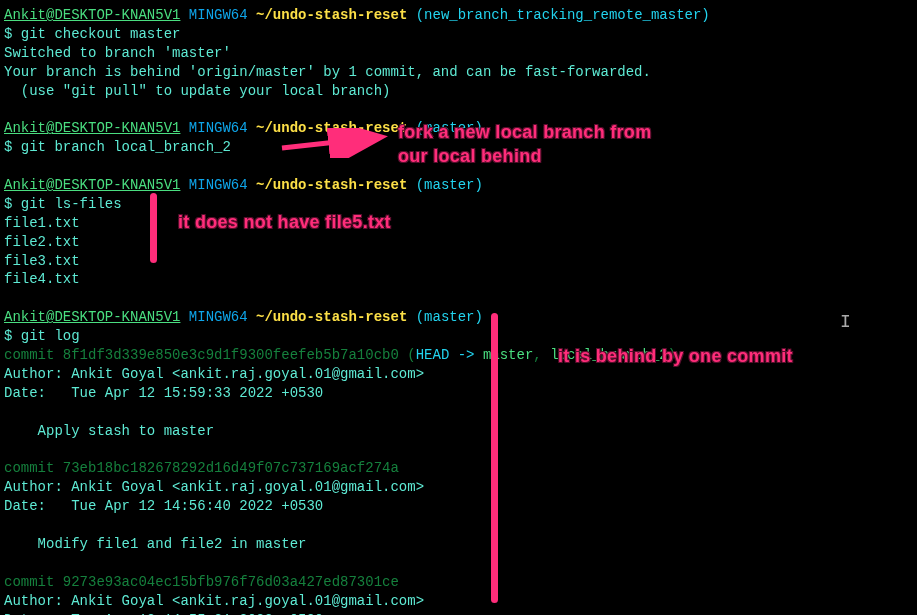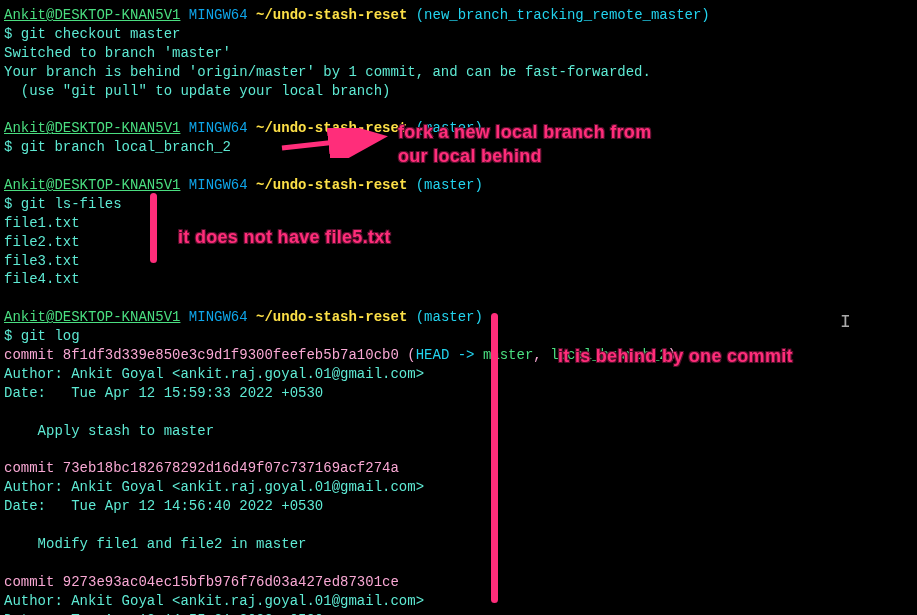--- a/index.html
+++ b/index.html
@@ -14,21 +14,21 @@
       height: 615px;
       overflow: hidden;
       position: relative;
     }
     .line { white-space: pre; }
     .green { color: #4ade80; text-decoration: underline; }
     .purple { color: #0ea5e9; }
     .yellow-bold { color: #fde047; font-weight: bold; }
     .cyan { color: #22d3ee; }
     .white { color: #5eead4; }
-    .commit-hash { color: #f9a8d4; text-align: right; }
+    .commit-hash { color: #15803d; text-align: right; }
     .head-arrow { color: #22d3ee; }
     .branch-green { color: #4ade80; }
     .annotation {
       position: absolute;
       color: #ff2d7a;
       font-family: Arial, sans-serif;
       font-weight: bold;
       font-size: 18px;
       text-shadow: 1px 1px 0 #5a0f2d, -1px -1px 0 #5a0f2d, 1px -1px 0 #5a0f2d, -1px 1px 0 #5a0f2d;
       letter-spacing: 0.3px;
@@ -98,18 +98,18 @@
   </defs>
   <line x1="4" y1="20" x2="95" y2="10" stroke="#ff2d7a" stroke-width="5" marker-end="url(#ah)"></line>
 </svg>
 
 <div class="annotation" style="left:398px; top:120px;">
   <div>fork a new local branch from</div>
   <div>our local behind</div>
 </div>
 
 <div class="pink-bar" style="left:150px; top:193px; width:7px; height:70px;"></div>
-<div class="annotation" style="left:178px; top:225px;">it does not have file5.txt</div>
+<div class="annotation" style="left:178px; top:210px;">it does not have file5.txt</div>
 
 <div class="pink-bar" style="left:491px; top:313px; width:7px; height:290px;"></div>
 <div class="annotation" style="left:558px; top:344px;">it is behind by one commit</div>
 
 <div class="cursor" style="left:840px; top:310px;">I</div>
 
 </body></html>

